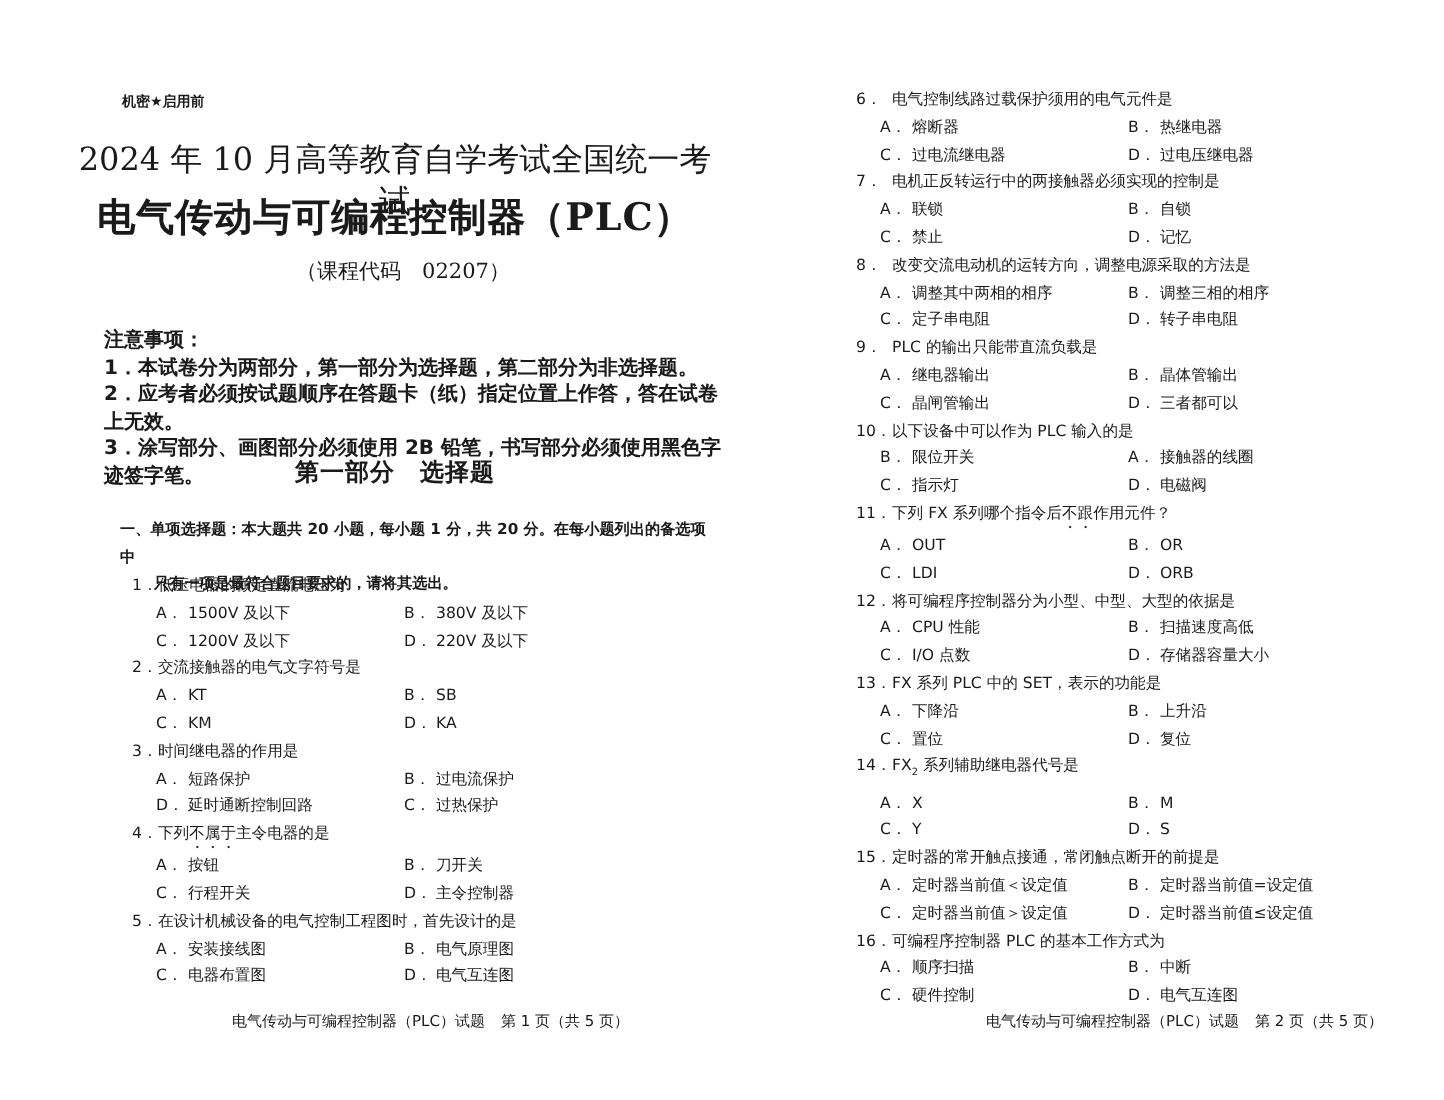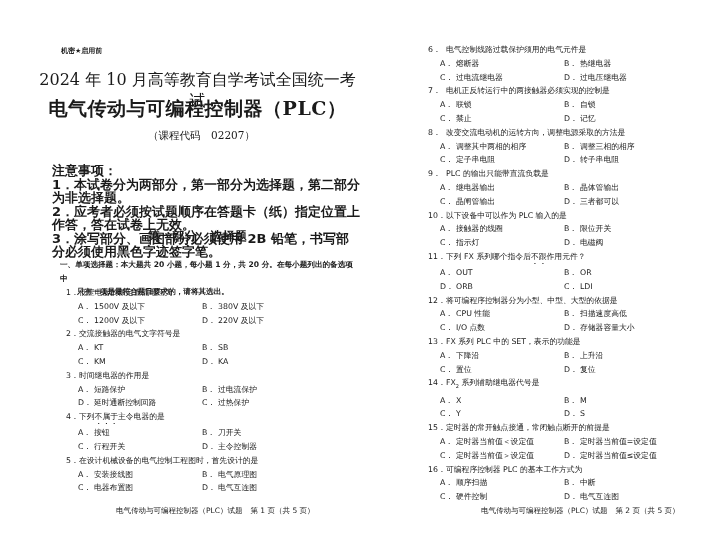--- a/index.html
+++ b/index.html
@@ -7,21 +7,21 @@
          font-family: "DejaVu Serif", "Liberation Serif", serif; color: #1a1a1a; }
   .page { position: absolute; top: 0; height: 550px; width: 361px; }
   #page1 { left: 0; }
   #page2 { left: 361px; }
 
   .secret { position: absolute; left: 61px; top: 46px; font-size: 7px; font-family: "DejaVu Sans", sans-serif; font-weight: bold; }
   .exam-title { position: absolute; left: 0; width: 361px; top: 70px; text-align: center; font-size: 16px; padding-left: 34px; box-sizing: border-box; }
   .subject-title { position: absolute; left: 0; width: 361px; top: 96px; text-align: center; font-size: 19px; font-weight: bold; padding-left: 34px; box-sizing: border-box; letter-spacing: 0.5px; }
   .course-code { position: absolute; left: 0; width: 361px; top: 129px; text-align: center; font-size: 10.5px; padding-left: 42px; box-sizing: border-box; }
 
-  .notice { position: absolute; left: 52px; top: 164px; font-family: "DejaVu Sans", sans-serif; font-size: 13px; font-weight: bold; line-height: 13.5px; }
+  .notice { position: absolute; left: 52px; top: 164px; font-family: "DejaVu Sans", sans-serif; font-size: 10px; font-weight: bold; line-height: 13.5px; }
   .notice-title { margin-bottom: 0; }
   .part-title { position: absolute; left: 0; width: 361px; top: 228px; text-align: center; font-size: 12px; font-weight: bold; padding-left: 34px; box-sizing: border-box; letter-spacing: 0.5px; font-family: "DejaVu Sans", sans-serif; }
 
   .section-intro { position: absolute; left: 60px; top: 258px; width: 300px; font-family: "DejaVu Sans", sans-serif; font-weight: bold; font-size: 7.6px; line-height: 13.5px; }
   .section-intro .line2 { padding-left: 17px; }
 
   .questions { position: absolute; font-size: 7.8px; line-height: 13.8px; font-family: "DejaVu Sans", sans-serif; }
   #q-block-1 { left: 66px; top: 286px; width: 290px; }
   #q-block-2 { left: 43px; top: 43px; width: 300px; margin-left: 24px; }
   .q { }
@@ -30,21 +30,21 @@
   .opts { display: grid; grid-template-columns: 124px 140px; padding-left: 12px; }
   #q-block-2 .opts { grid-template-columns: 124px 140px; padding-left: 12px; }
   #q-block-2 .q-num { min-width: 18px; }
   .opt { white-space: nowrap; }
   .opt-letter { display: inline-block; width: 16px; }
   .dotted { text-emphasis: dot; -webkit-text-emphasis: dot; text-emphasis-position: under; -webkit-text-emphasis-position: under; }
   sub { font-size: 5px; }
 
   .footer { position: absolute; top: 506px; font-size: 7.5px; font-family: "DejaVu Sans", sans-serif; white-space: nowrap; }
   #footer-1 { left: 116px; }
-  #footer-2 { left: 92px; padding-left: 28px; }
+  #footer-2 { left: 104px; padding-left: 28px; }
   .footer .gap { display: inline-block; width: 8px; }
 </style>
 </head>
 <body>
 
 <div class="page" id="page1">
   <div class="secret">机密★启用前</div>
   <div class="exam-title">2024 年 10 月高等教育自学考试全国统一考试</div>
   <div class="subject-title">电气传动与可编程控制器（PLC）</div>
   <div class="course-code">（课程代码　02207）</div>
@@ -158,34 +158,34 @@
         <div class="opt"><span class="opt-letter">A．</span><span>继电器输出</span></div>
         <div class="opt"><span class="opt-letter">B．</span><span>晶体管输出</span></div>
         <div class="opt"><span class="opt-letter">C．</span><span>晶闸管输出</span></div>
         <div class="opt"><span class="opt-letter">D．</span><span>三者都可以</span></div>
       </div>
     </div>
 
     <div class="q">
       <div class="q-stem"><span class="q-num">10．</span><span>以下设备中可以作为 PLC 输入的是</span></div>
       <div class="opts">
+        <div class="opt"><span class="opt-letter">B．</span><span>限位开关</span></div>
         <div class="opt"><span class="opt-letter">A．</span><span>接触器的线圈</span></div>
-        <div class="opt"><span class="opt-letter">B．</span><span>限位开关</span></div>
         <div class="opt"><span class="opt-letter">C．</span><span>指示灯</span></div>
         <div class="opt"><span class="opt-letter">D．</span><span>电磁阀</span></div>
       </div>
     </div>
 
     <div class="q">
       <div class="q-stem"><span class="q-num">11．</span><span>下列 FX 系列哪个指令后</span><span class="dotted">不跟</span><span>作用元件？</span></div>
       <div class="opts">
         <div class="opt"><span class="opt-letter">A．</span><span>OUT</span></div>
         <div class="opt"><span class="opt-letter">B．</span><span>OR</span></div>
+        <div class="opt"><span class="opt-letter">C．</span><span>LDI</span></div>
         <div class="opt"><span class="opt-letter">D．</span><span>ORB</span></div>
-        <div class="opt"><span class="opt-letter">C．</span><span>LDI</span></div>
       </div>
     </div>
 
     <div class="q">
       <div class="q-stem"><span class="q-num">12．</span><span>将可编程序控制器分为小型、中型、大型的依据是</span></div>
       <div class="opts">
         <div class="opt"><span class="opt-letter">A．</span><span>CPU 性能</span></div>
         <div class="opt"><span class="opt-letter">B．</span><span>扫描速度高低</span></div>
         <div class="opt"><span class="opt-letter">C．</span><span>I/O 点数</span></div>
         <div class="opt"><span class="opt-letter">D．</span><span>存储器容量大小</span></div>

